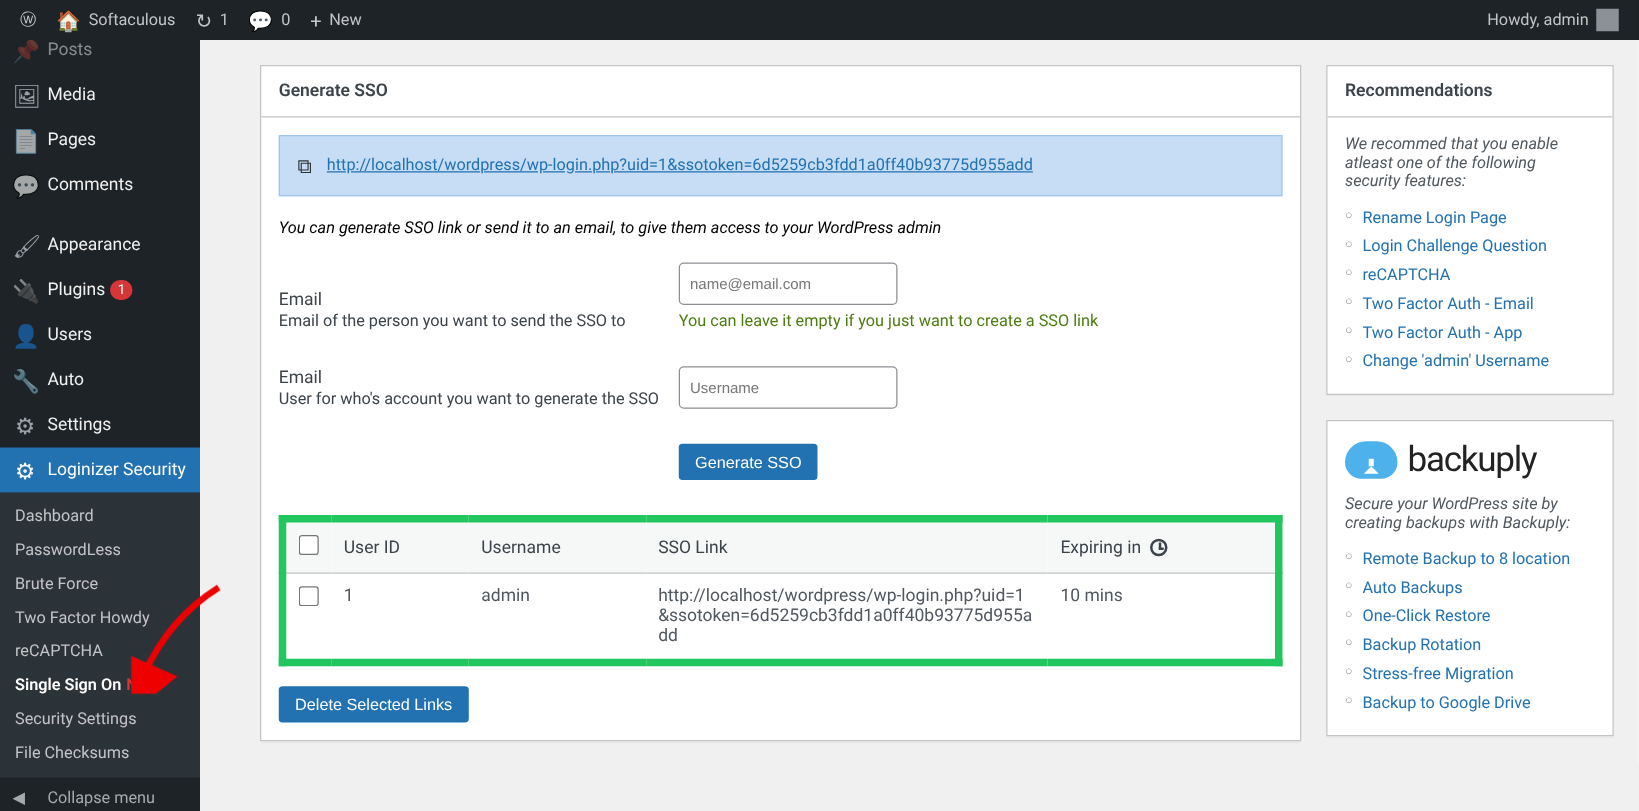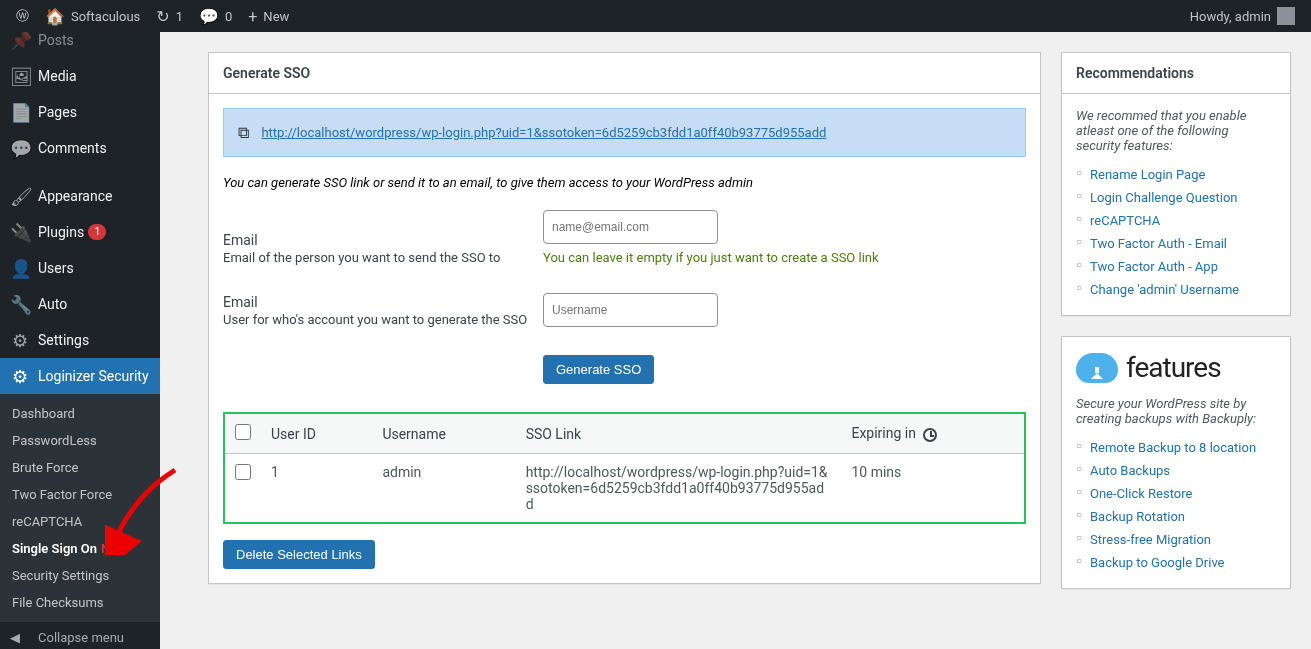--- a/index.html
+++ b/index.html
@@ -46,21 +46,21 @@
 .form-row .label-col { width: 320px; }
 .form-row .label-col .label { font-size: 14px; margin-bottom: 2px; }
 .form-row .label-col .help { font-size: 13px; color: #3c434a; }
 .form-row .input-col { flex: 1; }
 .form-row .input-col input { width: 175px; padding: 4px 8px; border: 1px solid #8c8f94; border-radius: 4px; font-size: 12px; line-height: 2; }
 .form-row .input-col .hint { font-size: 13px; color: #4d7c0f; margin-top: 6px; }
 
 .btn { display: inline-block; padding: 6px 12px; border-radius: 3px; font-size: 13px; cursor: pointer; border: 1px solid; }
 .btn-primary { background: #2271b1; border-color: #2271b1; color: #fff; }
 
-.table { width: 100%; border-collapse: collapse; border: 2px solid #22c55e; margin-top: 18px; }
+.table { width: 100%; border-collapse: collapse; border: 6px solid #22c55e; margin-top: 18px; }
 .table th { background: #f6f7f7; border-bottom: 1px solid #c3c4c7; text-align: left; padding: 10px 10px; font-weight: 400; font-size: 14px; }
 .table td { padding: 10px 10px; font-size: 14px; color: #50575e; vertical-align: top; }
 .table th:first-child, .table td:first-child { width: 30px; text-align: center; }
 .table input[type=checkbox] { width: 16px; height: 16px; border: 1px solid #8c8f94; border-radius: 3px; }
 .clock-icon { border: 2px solid #3c434a; border-radius: 50%; width: 14px; height: 14px; display: inline-block; position: relative; vertical-align: middle; margin-left: 4px; }
 .clock-icon::before { content: ""; position: absolute; top: 1px; left: 5px; width: 2px; height: 5px; background: #3c434a; }
 .clock-icon::after { content: ""; position: absolute; top: 5px; left: 5px; width: 4px; height: 2px; background: #3c434a; }
 
 .rec-list { list-style: none; }
 .rec-list li { padding: 4px 0 4px 14px; position: relative; color: #2271b1; cursor: pointer; }
@@ -147,21 +147,21 @@
       <span>Settings</span>
     </div>
   <div class="menu-item current">
       <span class="mi-icon">⚙</span>
       <span>Loginizer Security</span>
     </div>
   <div class="submenu">
     <div class="sub-item"><span>Dashboard</span></div>
     <div class="sub-item"><span>PasswordLess</span></div>
     <div class="sub-item"><span>Brute Force</span></div>
-    <div class="sub-item"><span>Two Factor Force</span></div>
+    <div class="sub-item"><span>Two Factor Howdy</span></div>
     <div class="sub-item"><span>reCAPTCHA</span></div>
     <div class="sub-item active"><span>Single Sign On</span><span class="new-tag">New</span></div>
     <div class="sub-item"><span>Security Settings</span></div>
     <div class="sub-item"><span>File Checksums</span></div>
   </div>
   <div class="collapse">
       <span class="mi-icon">◀</span>
       <span>Collapse menu</span>
     </div>
 </div>
@@ -258,21 +258,21 @@
           <li>Two Factor Auth - App</li>
           <li>Change 'admin' Username</li>
         </ul>
       </div>
     </div>
 
     <div class="panel">
       <div class="panel-body">
         <div class="backuply-logo">
           <div class="cloud"></div>
-          <div class="text">features</div>
+          <div class="text">backuply</div>
         </div>
         <div class="rec-desc">Secure your WordPress site by creating backups with Backuply:</div>
         <ul class="rec-list">
           <li>Remote Backup to 8 location</li>
           <li>Auto Backups</li>
           <li>One-Click Restore</li>
           <li>Backup Rotation</li>
           <li>Stress-free Migration</li>
           <li>Backup to Google Drive</li>
         </ul>

